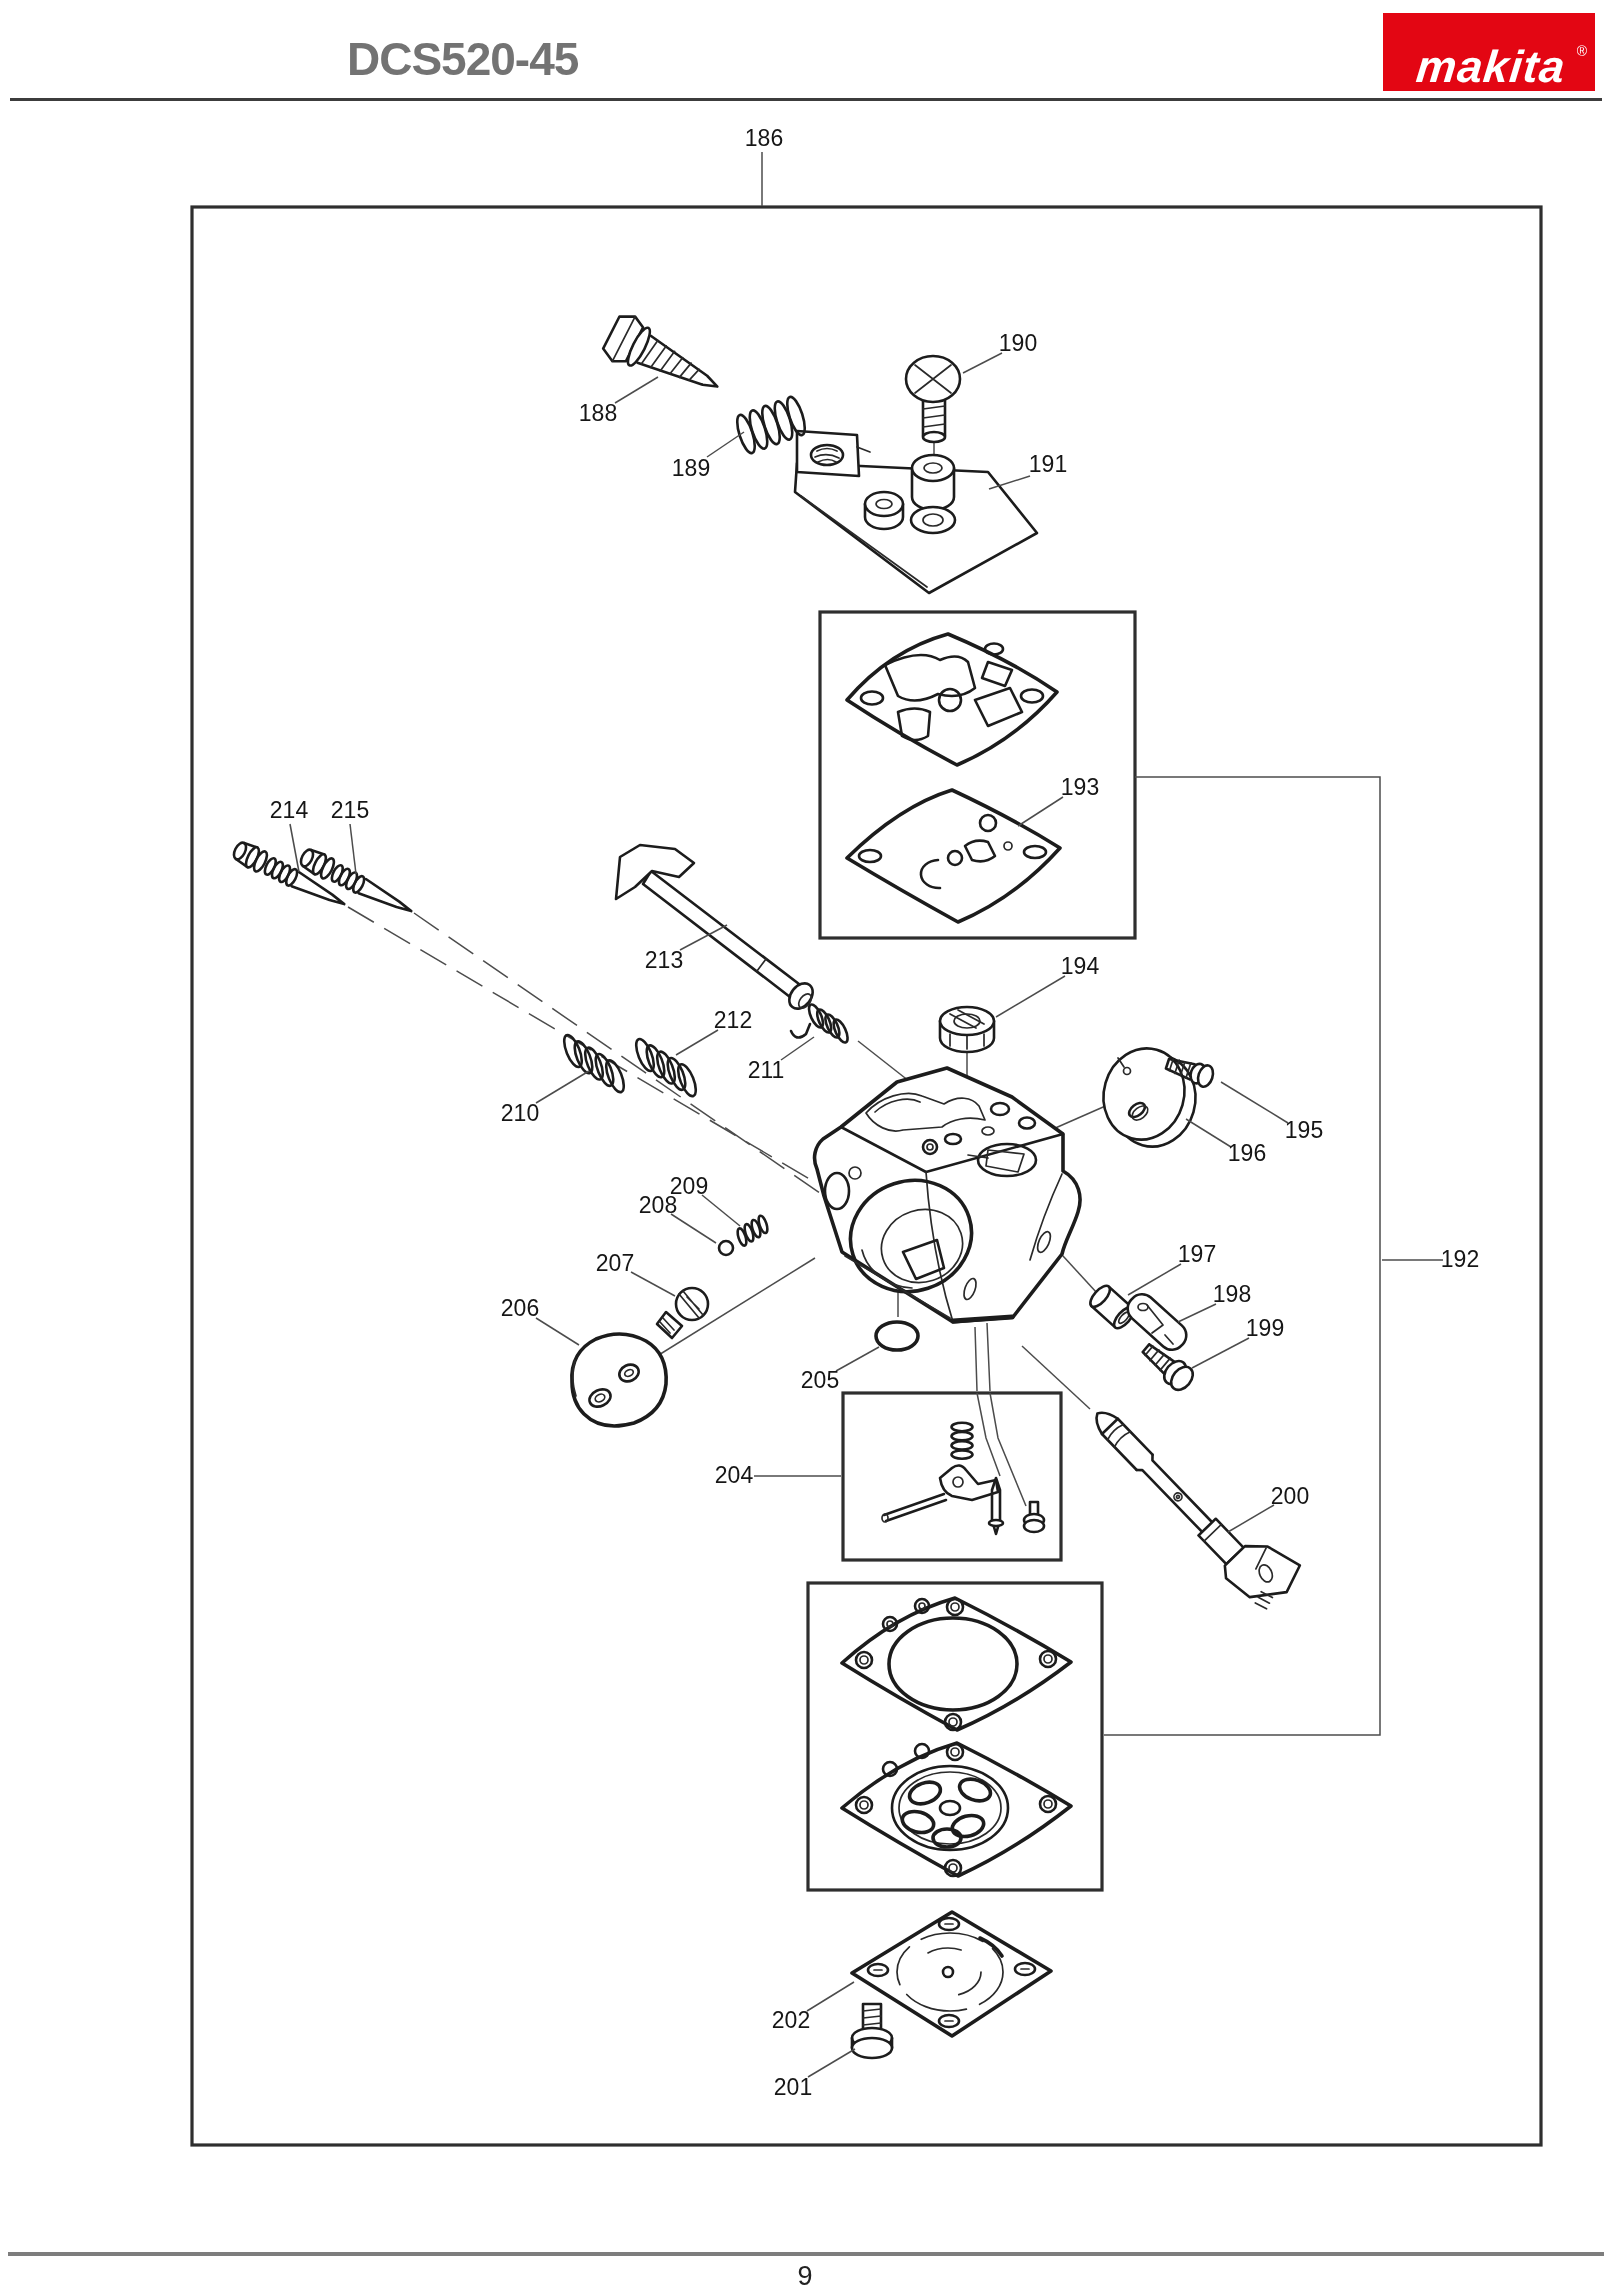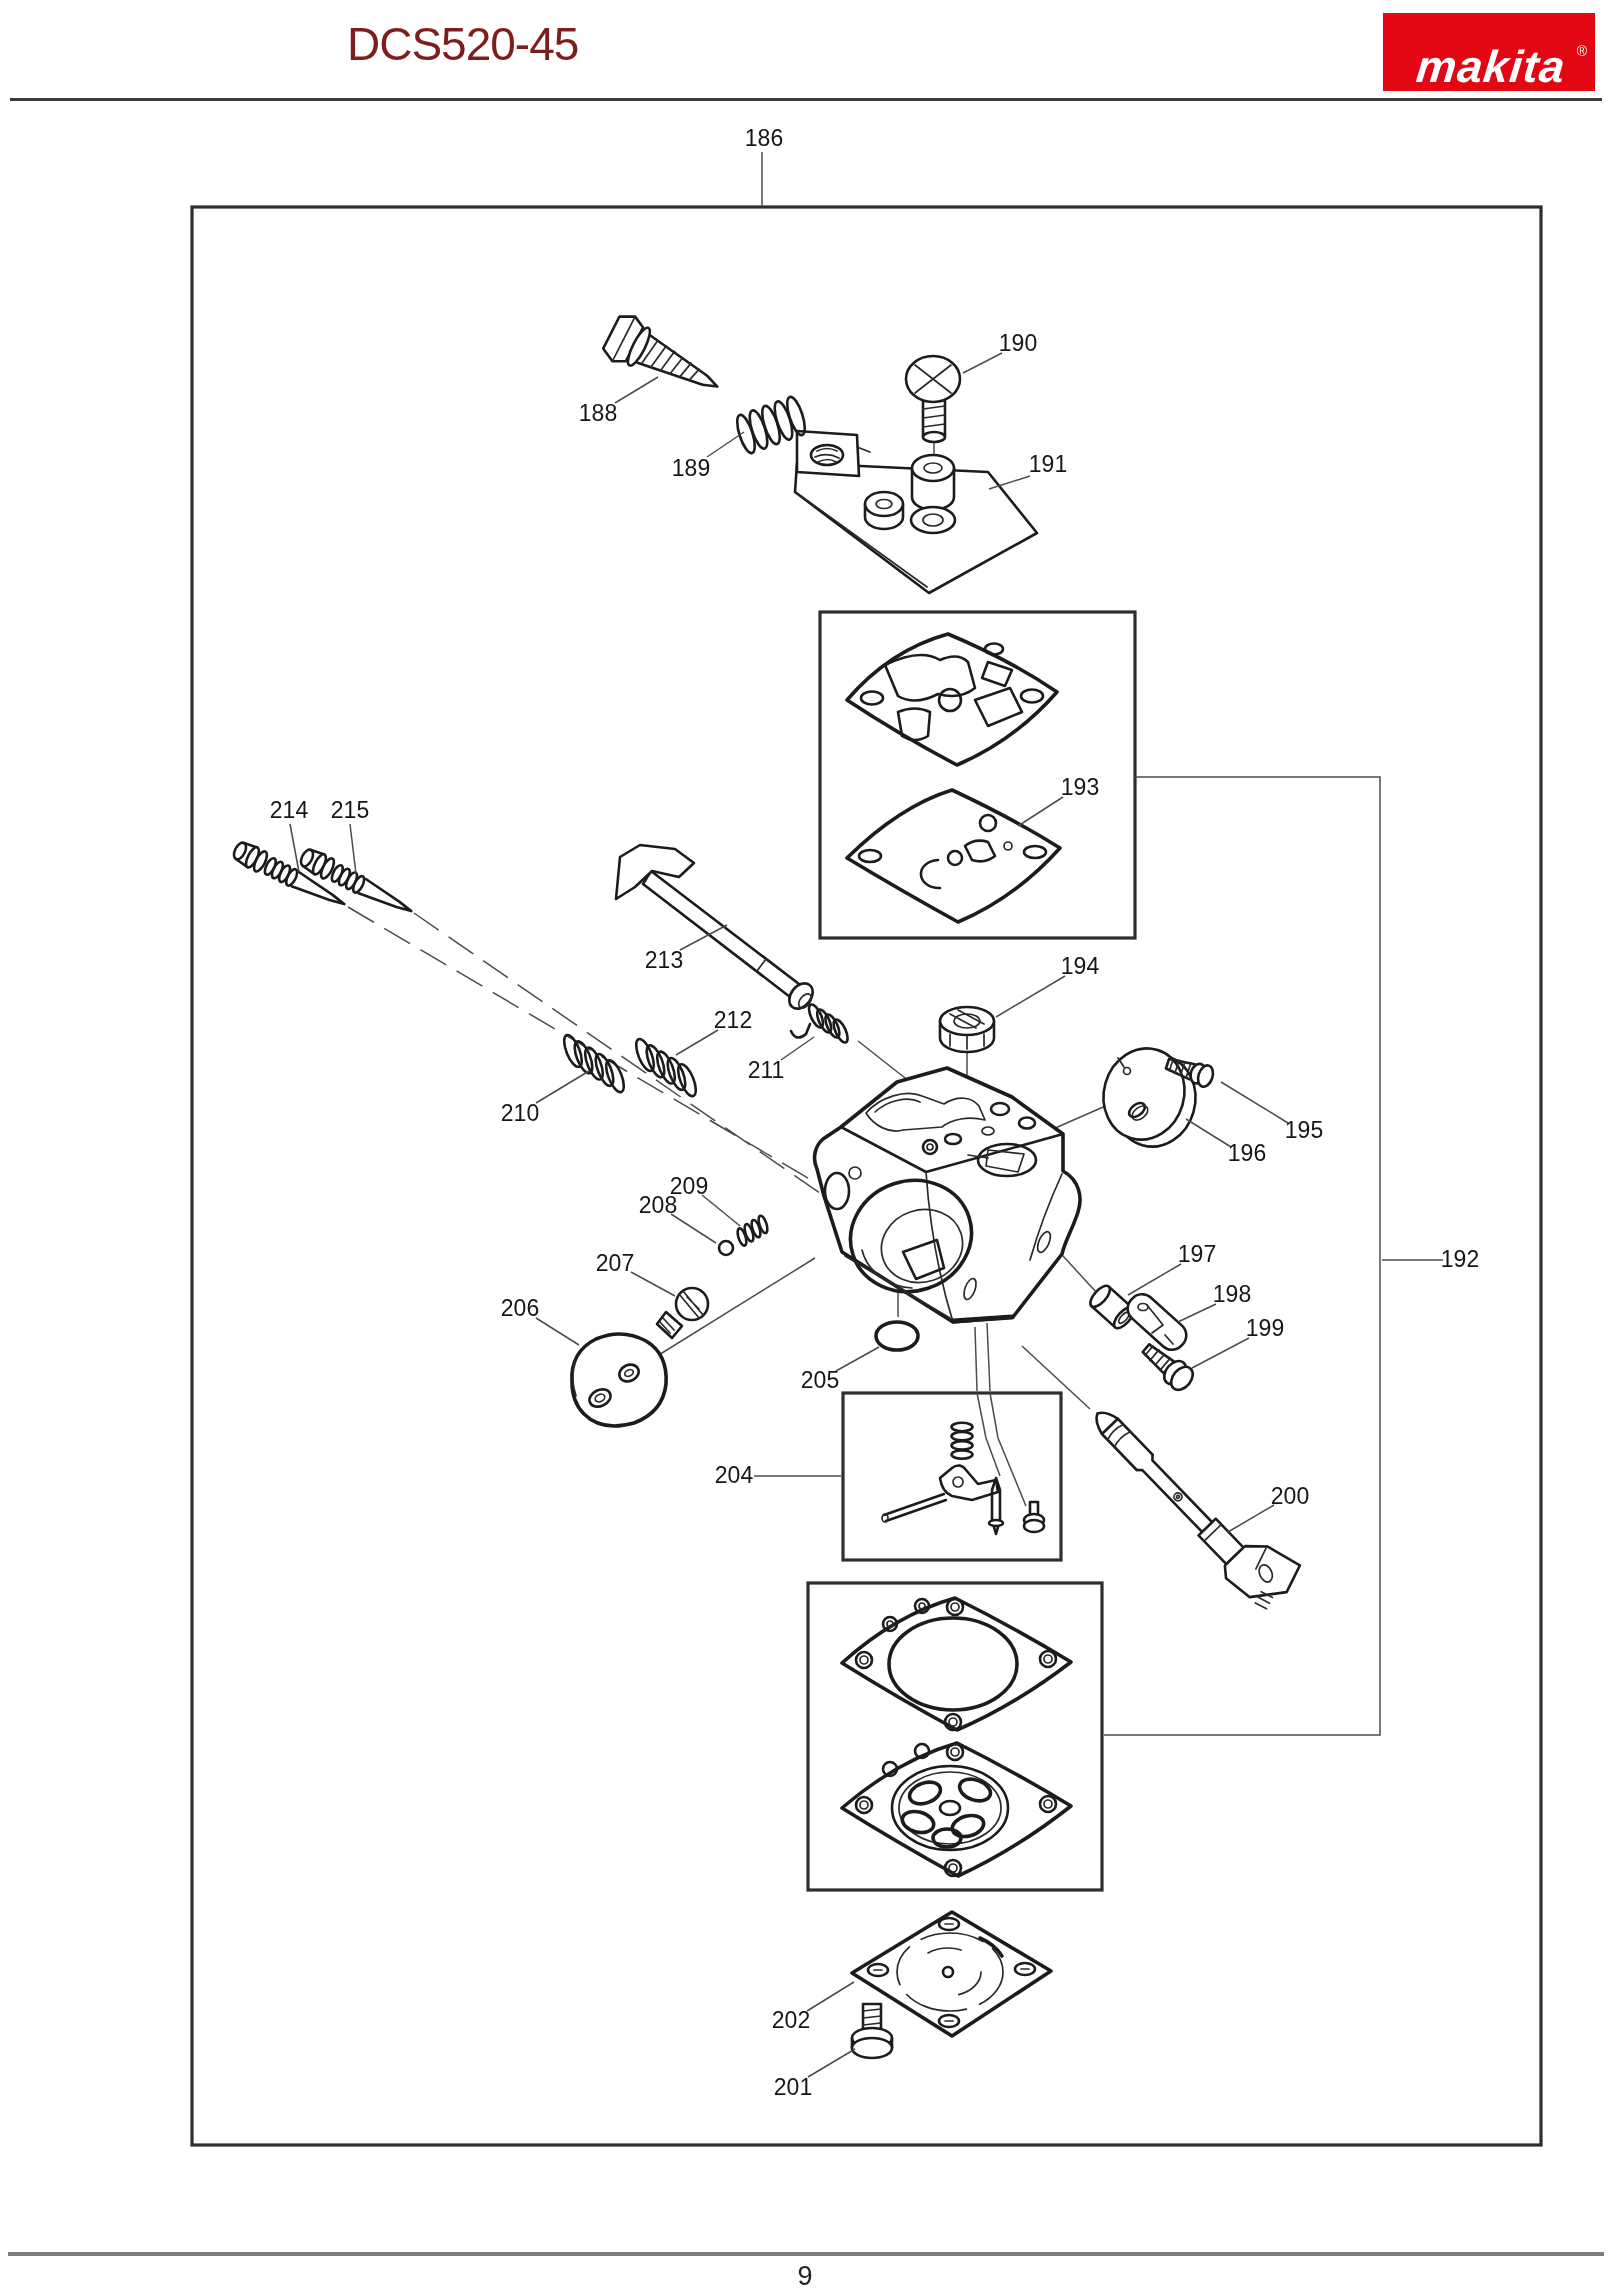--- a/index.html
+++ b/index.html
@@ -1,19 +1,19 @@
 <!DOCTYPE html>
 <html><head>
 <meta charset="utf-8">
 <style>
   html,body{margin:0;padding:0;background:#ffffff;}
   #page{position:relative;width:1610px;height:2296px;background:#fff;overflow:hidden;
         font-family:"Liberation Sans",sans-serif;color:#111;}
-  .title{position:absolute;left:347px;top:17px;font-size:46px;font-weight:normal;
-         letter-spacing:-1px;color:#7f1d1d;white-space:nowrap;}
+  .title{position:absolute;left:347px;top:32px;font-size:46px;font-weight:bold;
+         letter-spacing:-1px;color:#737373;white-space:nowrap;}
   .rule-top{position:absolute;left:10px;width:1592px;top:98px;height:3px;background:#3c3c3c;}
   .rule-bottom{position:absolute;left:8px;width:1596px;top:2252px;height:4px;background:#7d7d7d;}
   .pageno{position:absolute;left:0;width:1610px;top:2261px;text-align:center;
           font-size:27px;color:#222;}
   .logo{position:absolute;left:1383px;top:13px;width:212px;height:78px;background:#e30613;}
   .logo-text{position:absolute;left:2px;bottom:2px;width:100%;text-align:center;
              color:#ffffff;font-style:italic;font-weight:bold;font-size:45px;
              letter-spacing:1px;line-height:1;transform:skewX(-6deg);}
   .logo .reg{position:absolute;right:8px;top:30px;color:#fff;font-size:14px;font-style:normal;}
   #fig{position:absolute;left:0;top:0;width:1610px;height:2296px;}

